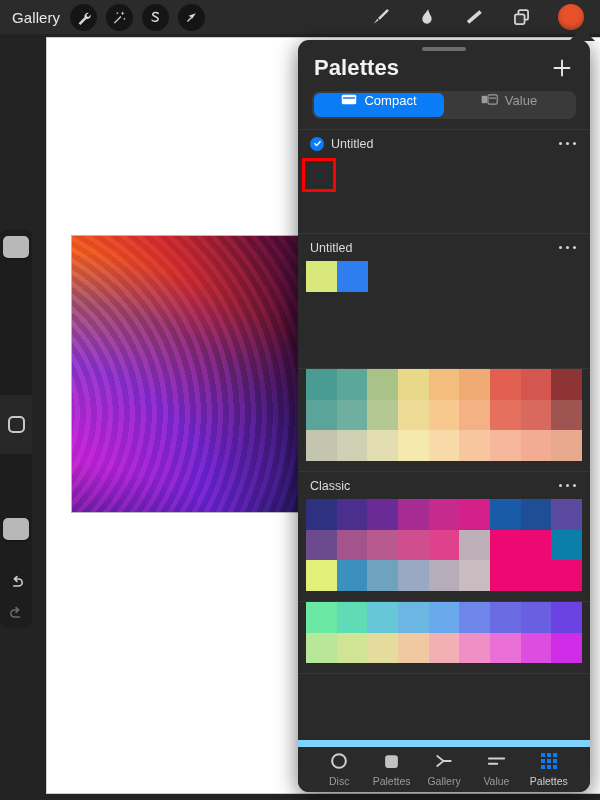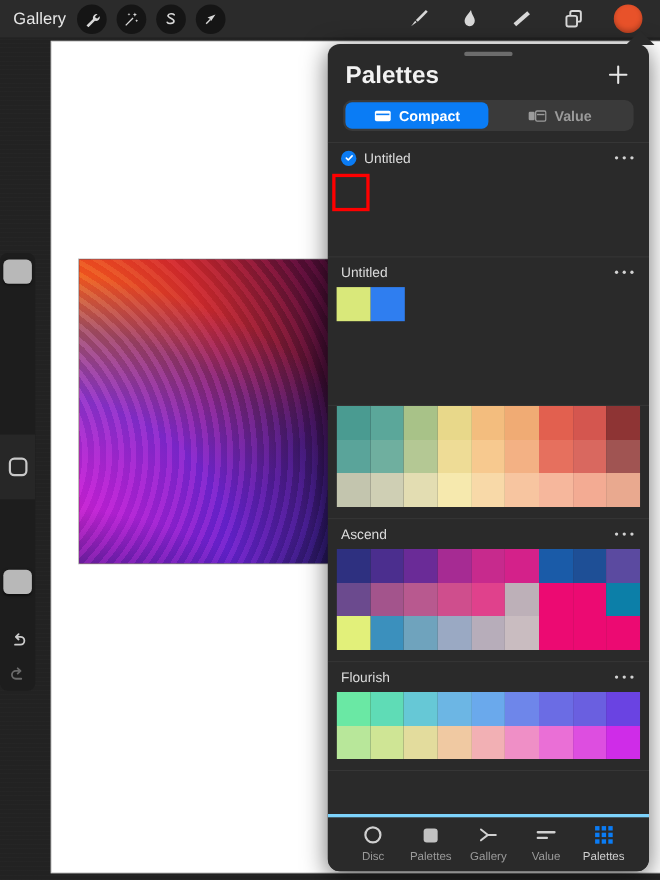--- a/index.html
+++ b/index.html
@@ -132,23 +132,23 @@
     padding:4px 16px 10px 16px; flex:0 0 auto;
   }
   .panel-title { color:#f2f2f2; font-size:22px; font-weight:bold; letter-spacing:.1px; }
   .plus-btn { cursor:pointer; display:flex; }
 
   .segmented {
     display:flex; margin:0 14px 10px 14px; background:#3a3a3a;
     border-radius:8px; padding:2px; flex:0 0 auto; cursor:pointer;
   }
   .seg {
-    flex:1 1 0; display:flex; align-items:center; justify-content:center;
+    flex:1 1 0; display:flex; justify-content:center;
     gap:7px; height:24px; border-radius:6px; font-size:13px; color:#9b9b9b;
-    cursor:pointer; user-select:none;font-weight:bold;
+    cursor:pointer; user-select:none;
   }
   .seg.active { background:#0a7cf5; color:#ffffff; }
   .seg svg { display:block; flex:0 0 auto; }
 
   .scroll-area {
     flex:1 1 auto; overflow:hidden; position:relative;
     border-top:1px solid #363636;
   }
   .pal-block { position:relative; border-bottom:1px solid #363636; }
   .pal-head {
@@ -175,21 +175,21 @@
   .loose-swatches { display:flex; margin:0 8px 10px 8px; }
   .loose-swatches .cell { width:31px; height:31px; }
 
   .hl-box {
     position:absolute; border:3px solid #ff0000; pointer-events:none; z-index:60;
   }
 
   
   .tabbar {
     flex:0 0 auto; height:52px; background:#2a2a2a;
-    border-top:3px solid #7dd3fc;
+    border-top:7px solid #7dd3fc;
     display:flex; align-items:center; justify-content:space-around;
     padding:0 15px;
   }
   .tab {
     display:flex; flex-direction:column; align-items:center; gap:5px;
     cursor:pointer; width:54px;
   }
   .tab-label { font-size:10.5px; color:#9a9a9a; }
   .tab.active .tab-label { color:#cfcfcf; }
   .tab-ico { height:18px; display:flex; align-items:center; justify-content:center; }
@@ -388,21 +388,21 @@
             <div class="cell" style="background: rgb(247, 197, 160);"></div>
             <div class="cell" style="background: rgb(246, 183, 156);"></div>
             <div class="cell" style="background: rgb(243, 171, 147);"></div>
             <div class="cell" style="background: rgb(233, 169, 143);"></div>
           </div>
       </div>
 
       <div class="pal-block">
         <div class="pal-head">
           <div class="pal-name-wrap">
-            <span class="pal-name">Ascend</span>
+            <span class="pal-name">Classic</span>
           </div>
           <div class="dots">
             <i></i>
               <i></i>
               <i></i>
           </div>
         </div>
         <div class="swatch-grid">
             <div class="cell" style="background: rgb(46, 48, 128);"></div>
             <div class="cell" style="background: rgb(75, 46, 142);"></div>
@@ -428,30 +428,20 @@
             <div class="cell" style="background: rgb(154, 169, 195);"></div>
             <div class="cell" style="background: rgb(183, 173, 186);"></div>
             <div class="cell" style="background: rgb(201, 188, 192);"></div>
             <div class="cell" style="background: rgb(236, 10, 114);"></div>
             <div class="cell" style="background: rgb(236, 10, 114);"></div>
             <div class="cell" style="background: rgb(236, 10, 114);"></div>
           </div>
       </div>
 
       <div class="pal-block">
-        <div class="pal-head">
-          <div class="pal-name-wrap">
-            <span class="pal-name">Flourish</span>
-          </div>
-          <div class="dots">
-            <i></i>
-              <i></i>
-              <i></i>
-          </div>
-        </div>
         <div class="swatch-grid">
             <div class="cell" style="background: rgb(106, 232, 164);"></div>
             <div class="cell" style="background: rgb(95, 220, 182);"></div>
             <div class="cell" style="background: rgb(102, 200, 214);"></div>
             <div class="cell" style="background: rgb(108, 182, 228);"></div>
             <div class="cell" style="background: rgb(106, 169, 236);"></div>
             <div class="cell" style="background: rgb(110, 134, 234);"></div>
             <div class="cell" style="background: rgb(107, 108, 228);"></div>
             <div class="cell" style="background: rgb(106, 95, 224);"></div>
             <div class="cell" style="background: rgb(106, 67, 226);"></div>

